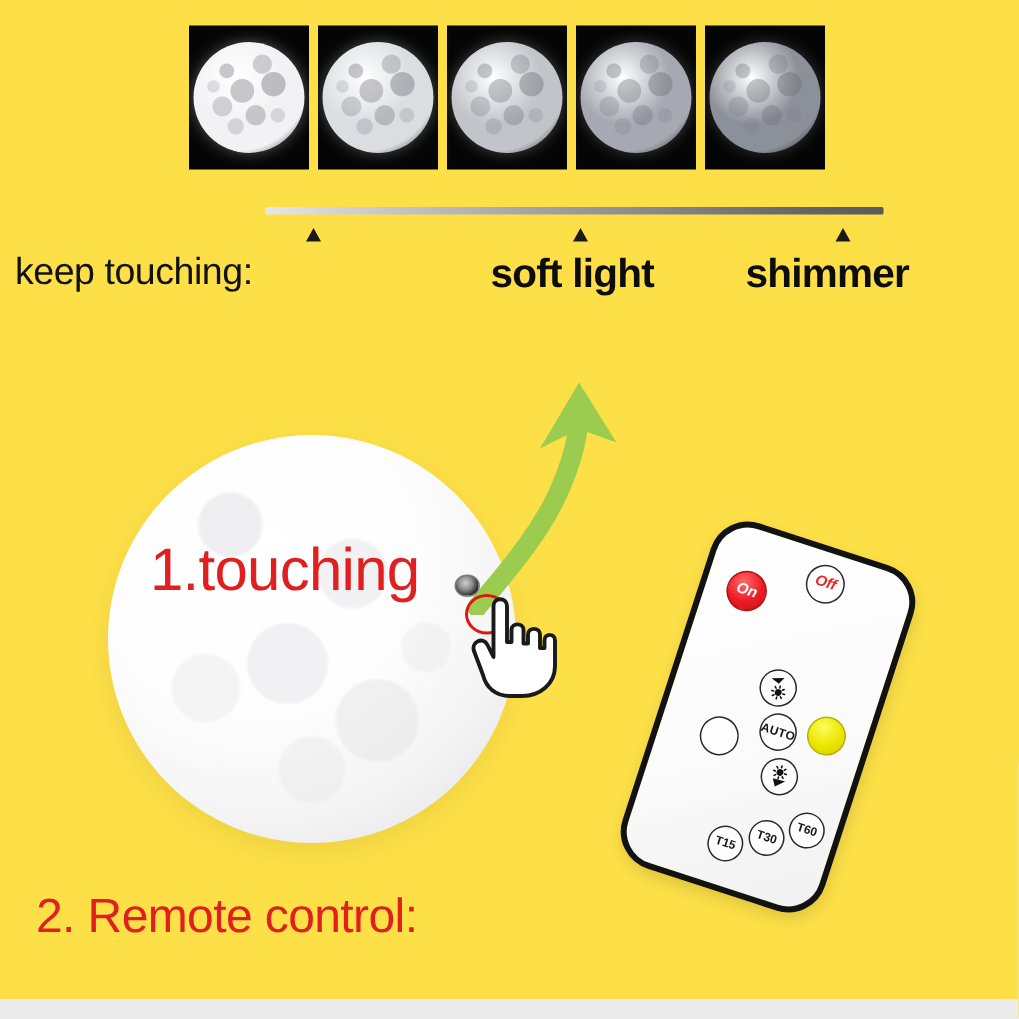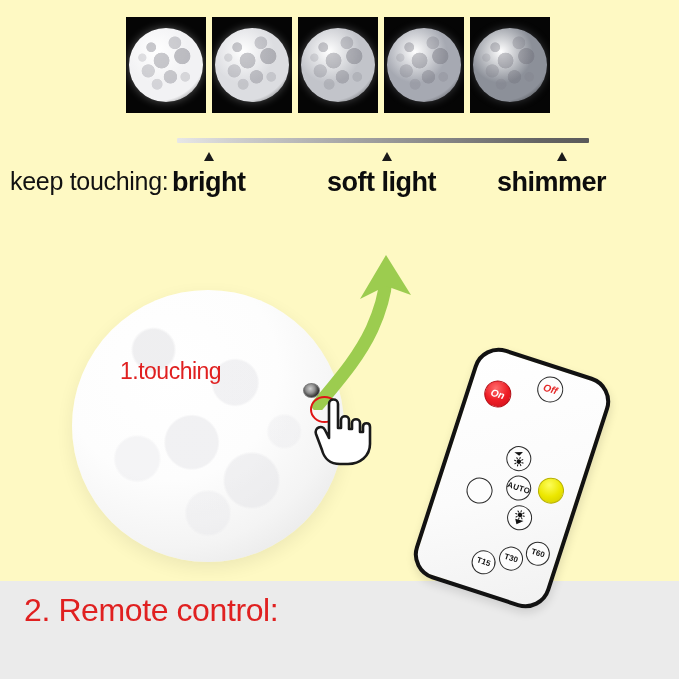--- a/index.html
+++ b/index.html
@@ -10,22 +10,22 @@
     width: 679px;
     height: 679px;
     background: #ebebeb;
     font-family: "Liberation Sans", sans-serif;
     overflow: hidden;
     position: relative;
   }
   #page {
     position: relative;
     width: 679px;
-    height: 581px;
-    background: #fef9c3;
+    height: 666px;
+    background: #fde047;
   }
 
   
   .moon-strip {
     position: absolute;
     left: 126px;
     top: 17px;
     width: 428px;
     height: 96px;
     display: flex;
@@ -144,23 +144,23 @@
       radial-gradient(circle at 30% 22%, rgba(225,225,228,0.55) 0 7%, transparent 8%),
       radial-gradient(circle at 60% 34%, rgba(228,228,232,0.50) 0 9%, transparent 10%),
       radial-gradient(circle at 44% 56%, rgba(226,226,230,0.45) 0 12%, transparent 13%),
       radial-gradient(circle at 24% 62%, rgba(230,230,234,0.40) 0 8%, transparent 9%),
       radial-gradient(circle at 66% 70%, rgba(224,224,228,0.42) 0 10%, transparent 11%),
       radial-gradient(circle at 50% 82%, rgba(228,228,232,0.36) 0 8%, transparent 9%),
       radial-gradient(circle at 78% 52%, rgba(228,228,232,0.32) 0 6%, transparent 7%);
   }
   .lamp-label {
     position: absolute;
-    left: 120px;
+    left: 100px;
     top: 358px;
-    font-size: 23px;
+    font-size: 40px;
     color: #e02020;
     white-space: nowrap;
     letter-spacing: -0.5px;
   }
 
   
   .sensor {
     position: absolute;
     left: 303px;
     top: 383px;
@@ -328,21 +328,20 @@
 
   <div class="gradient-bar"></div>
 
   <div class="caret" style="left:204px; top:152px;"></div>
   <div class="caret" style="left:382px; top:152px;"></div>
   <div class="caret" style="left:557px; top:152px;"></div>
 
   <div class="line-keep">
     <span class="lbl">keep touching:</span>
   </div>
-  <div class="mode mode-bright">bright</div>
   <div class="mode mode-soft">soft light</div>
   <div class="mode mode-shimmer">shimmer</div>
 
 
   <div class="lamp"></div>
   <div class="lamp-label">1.touching</div>
 
   <svg class="green-arrow" viewBox="0 0 120 155">
     <path d="M8 150 C 26 128, 48 104, 62 74 C 71 54, 75 38, 76 24" stroke="#9ccc4f" stroke-width="13" fill="none" stroke-linecap="round"></path>
     <path d="M76 0 L 101 40 L 76 31 L 50 44 Z" fill="#9ccc4f"></path>

